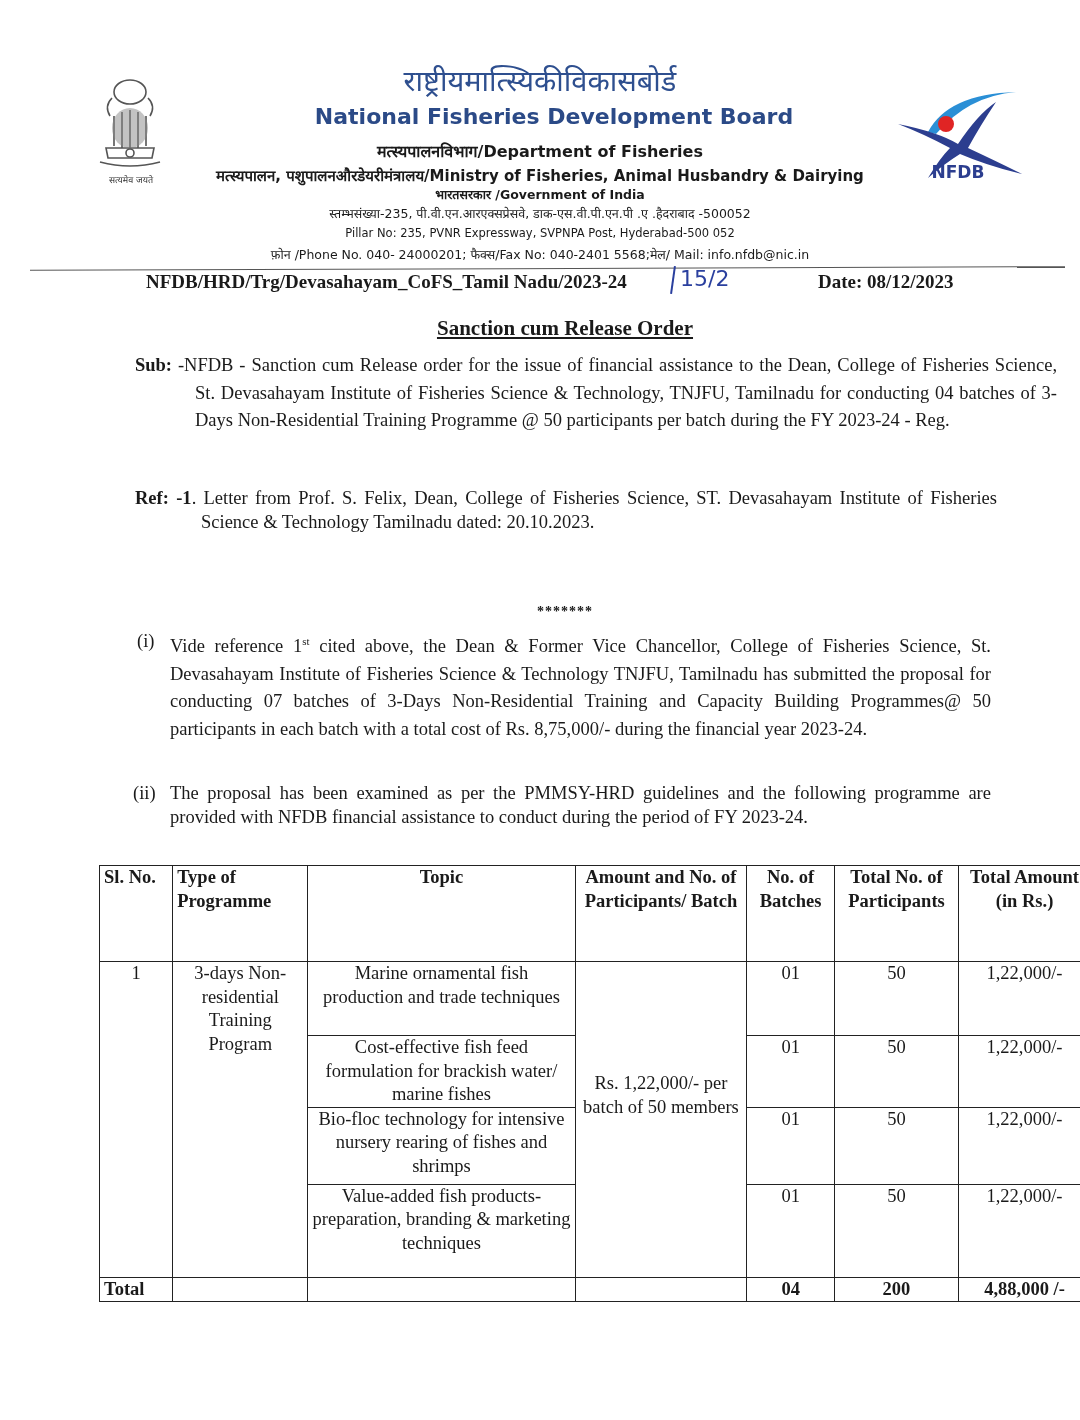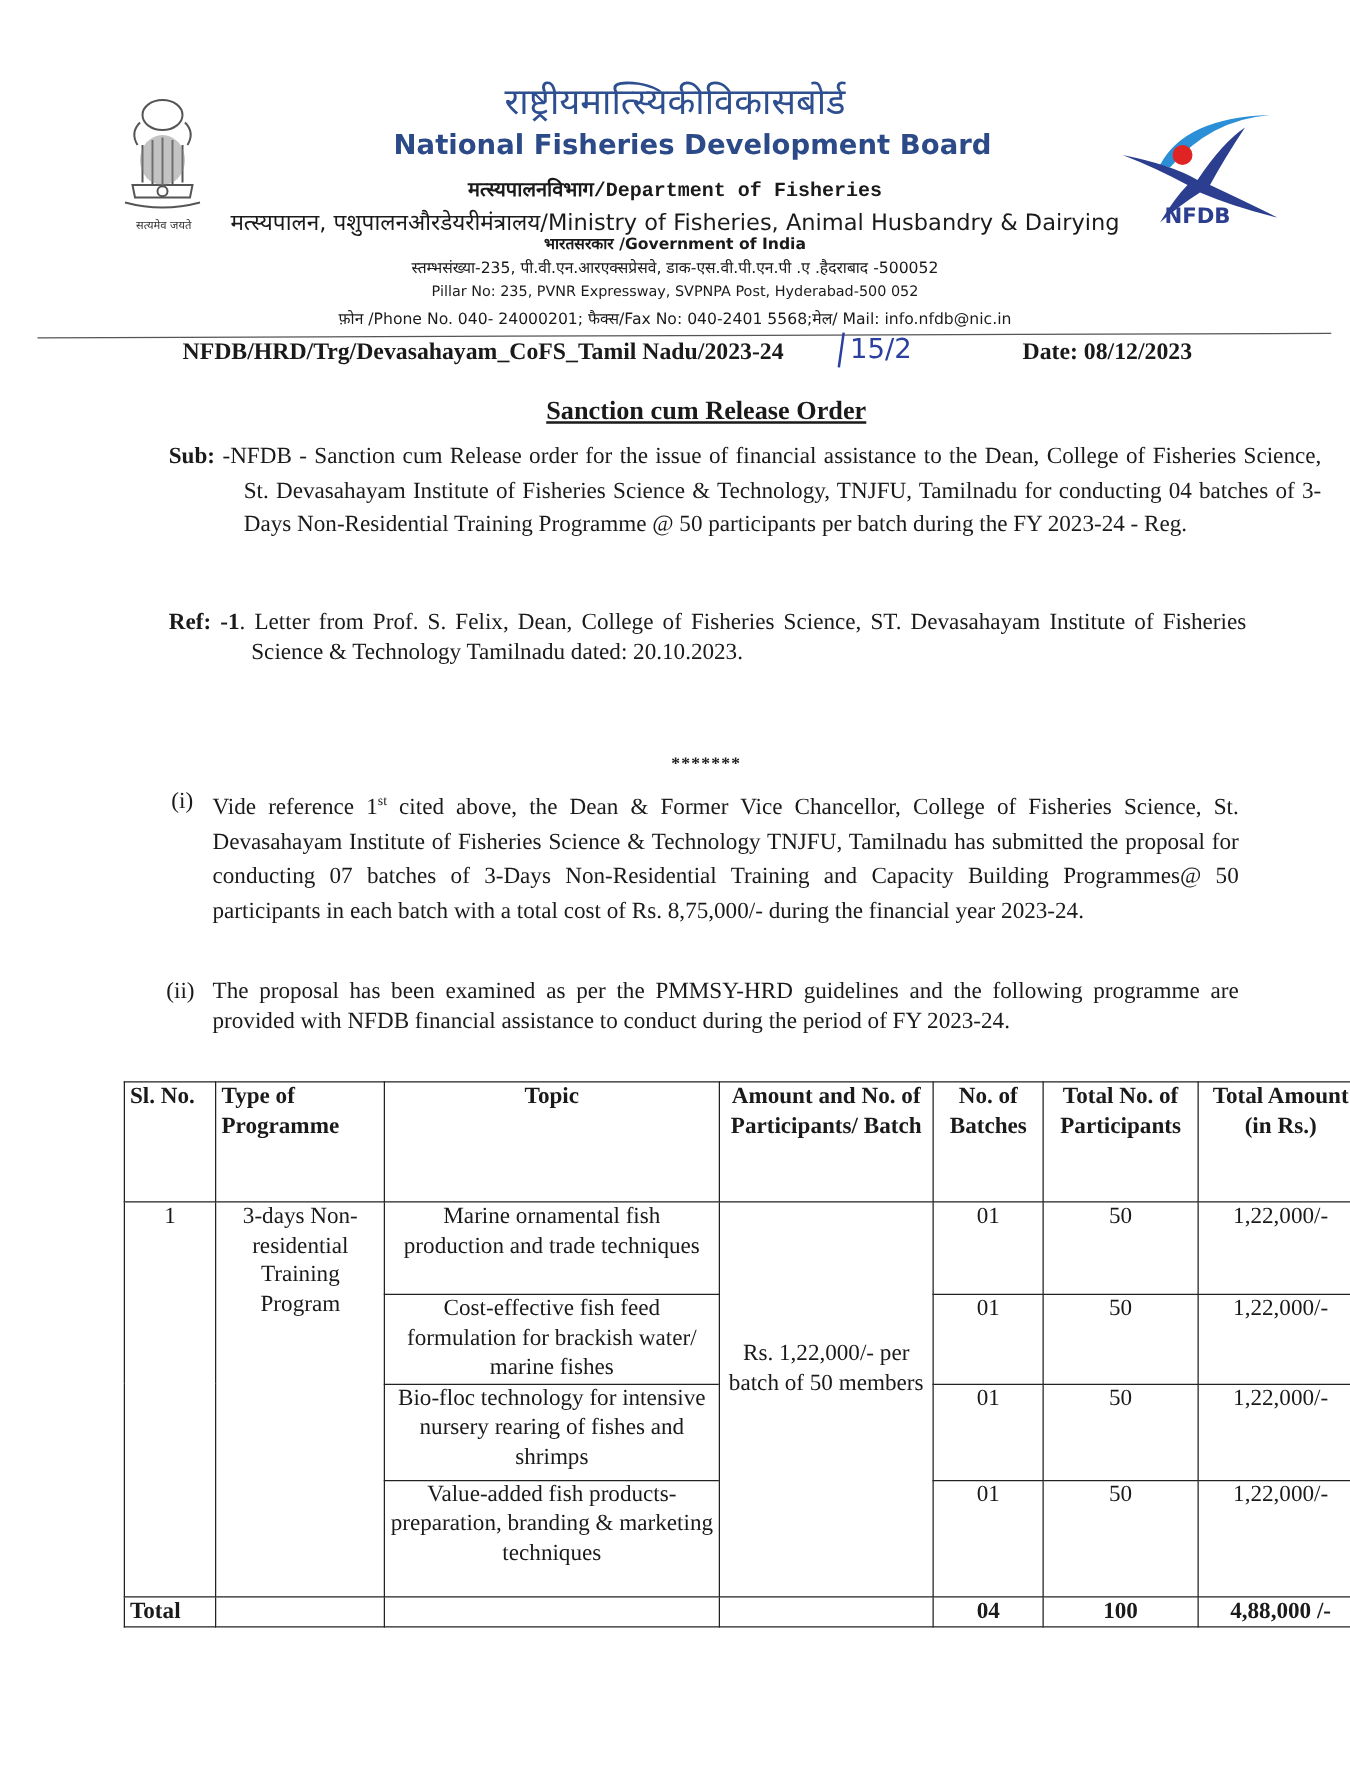--- a/index.html
+++ b/index.html
@@ -5,22 +5,22 @@
   html, body { margin: 0; padding: 0; }
   body {
     width: 1080px; height: 1420px; background: #ffffff; position: relative; overflow: hidden;
     font-family: "Liberation Serif", serif; color: #1a1a1a;
   }
   .abs { position: absolute; }
   
   .lh-hindi-title { left: 0; width: 1080px; top: 60px; text-align: center; font-family: "DejaVu Sans", sans-serif; font-size: 29px; color: #2e4f8f; font-weight: normal; letter-spacing: 0px; }
   .lh-title { left: 0; width: 1108px; top: 104px; text-align: center; font-family: "DejaVu Sans", sans-serif; font-size: 22px; font-weight: bold; color: #2b4a87; }
   .lh-line { left: 0; width: 1080px; text-align: center; font-family: "DejaVu Sans", sans-serif; color: #1a1a1a; }
-  .lh-dept { top: 140px; font-size: 16px; font-weight: bold; font-family: Liberation Mono, monospace; }
-  .lh-min { top: 165px; font-size: 18px; font-weight: normal; }
+  .lh-dept { top: 140px; font-size: 16px; font-weight: bold; }
+  .lh-min { top: 165px; font-size: 15px; font-weight: bold; }
   .lh-goi { top: 186px; font-size: 12.5px; font-weight: bold; }
   .lh-addr-h { top: 205px; font-size: 12.5px; }
   .lh-addr { top: 226px; font-size: 11.5px; }
   .lh-phone { top: 246px; font-size: 12.5px; }
   .rule { left: 30px; width: 1035px; top: 268px; height: 0; border-top: 1.5px solid #555; transform: rotate(-0.2deg); }
 
   .emblem { left: 90px; top: 72px; width: 80px; height: 110px; }
   .emblem-caption { left: 86px; top: 173px; width: 90px; text-align: center; font-family: "DejaVu Sans", sans-serif; font-size: 9px; color: #333; }
   .nfdb-logo { left: 888px; top: 74px; width: 140px; height: 110px; }
 
@@ -159,17 +159,17 @@
       <td class="center">01</td>
       <td class="center">50</td>
       <td class="center">1,22,000/-</td>
     </tr>
     <tr class="total">
       <td class="left-bold">Total</td>
       <td></td>
       <td></td>
       <td></td>
       <td class="center">04</td>
-      <td class="center">100</td>
+      <td class="center">200</td>
       <td class="center">4,88,000 /-</td>
     </tr>
   </tbody>
 </table>
 
 </body></html>

